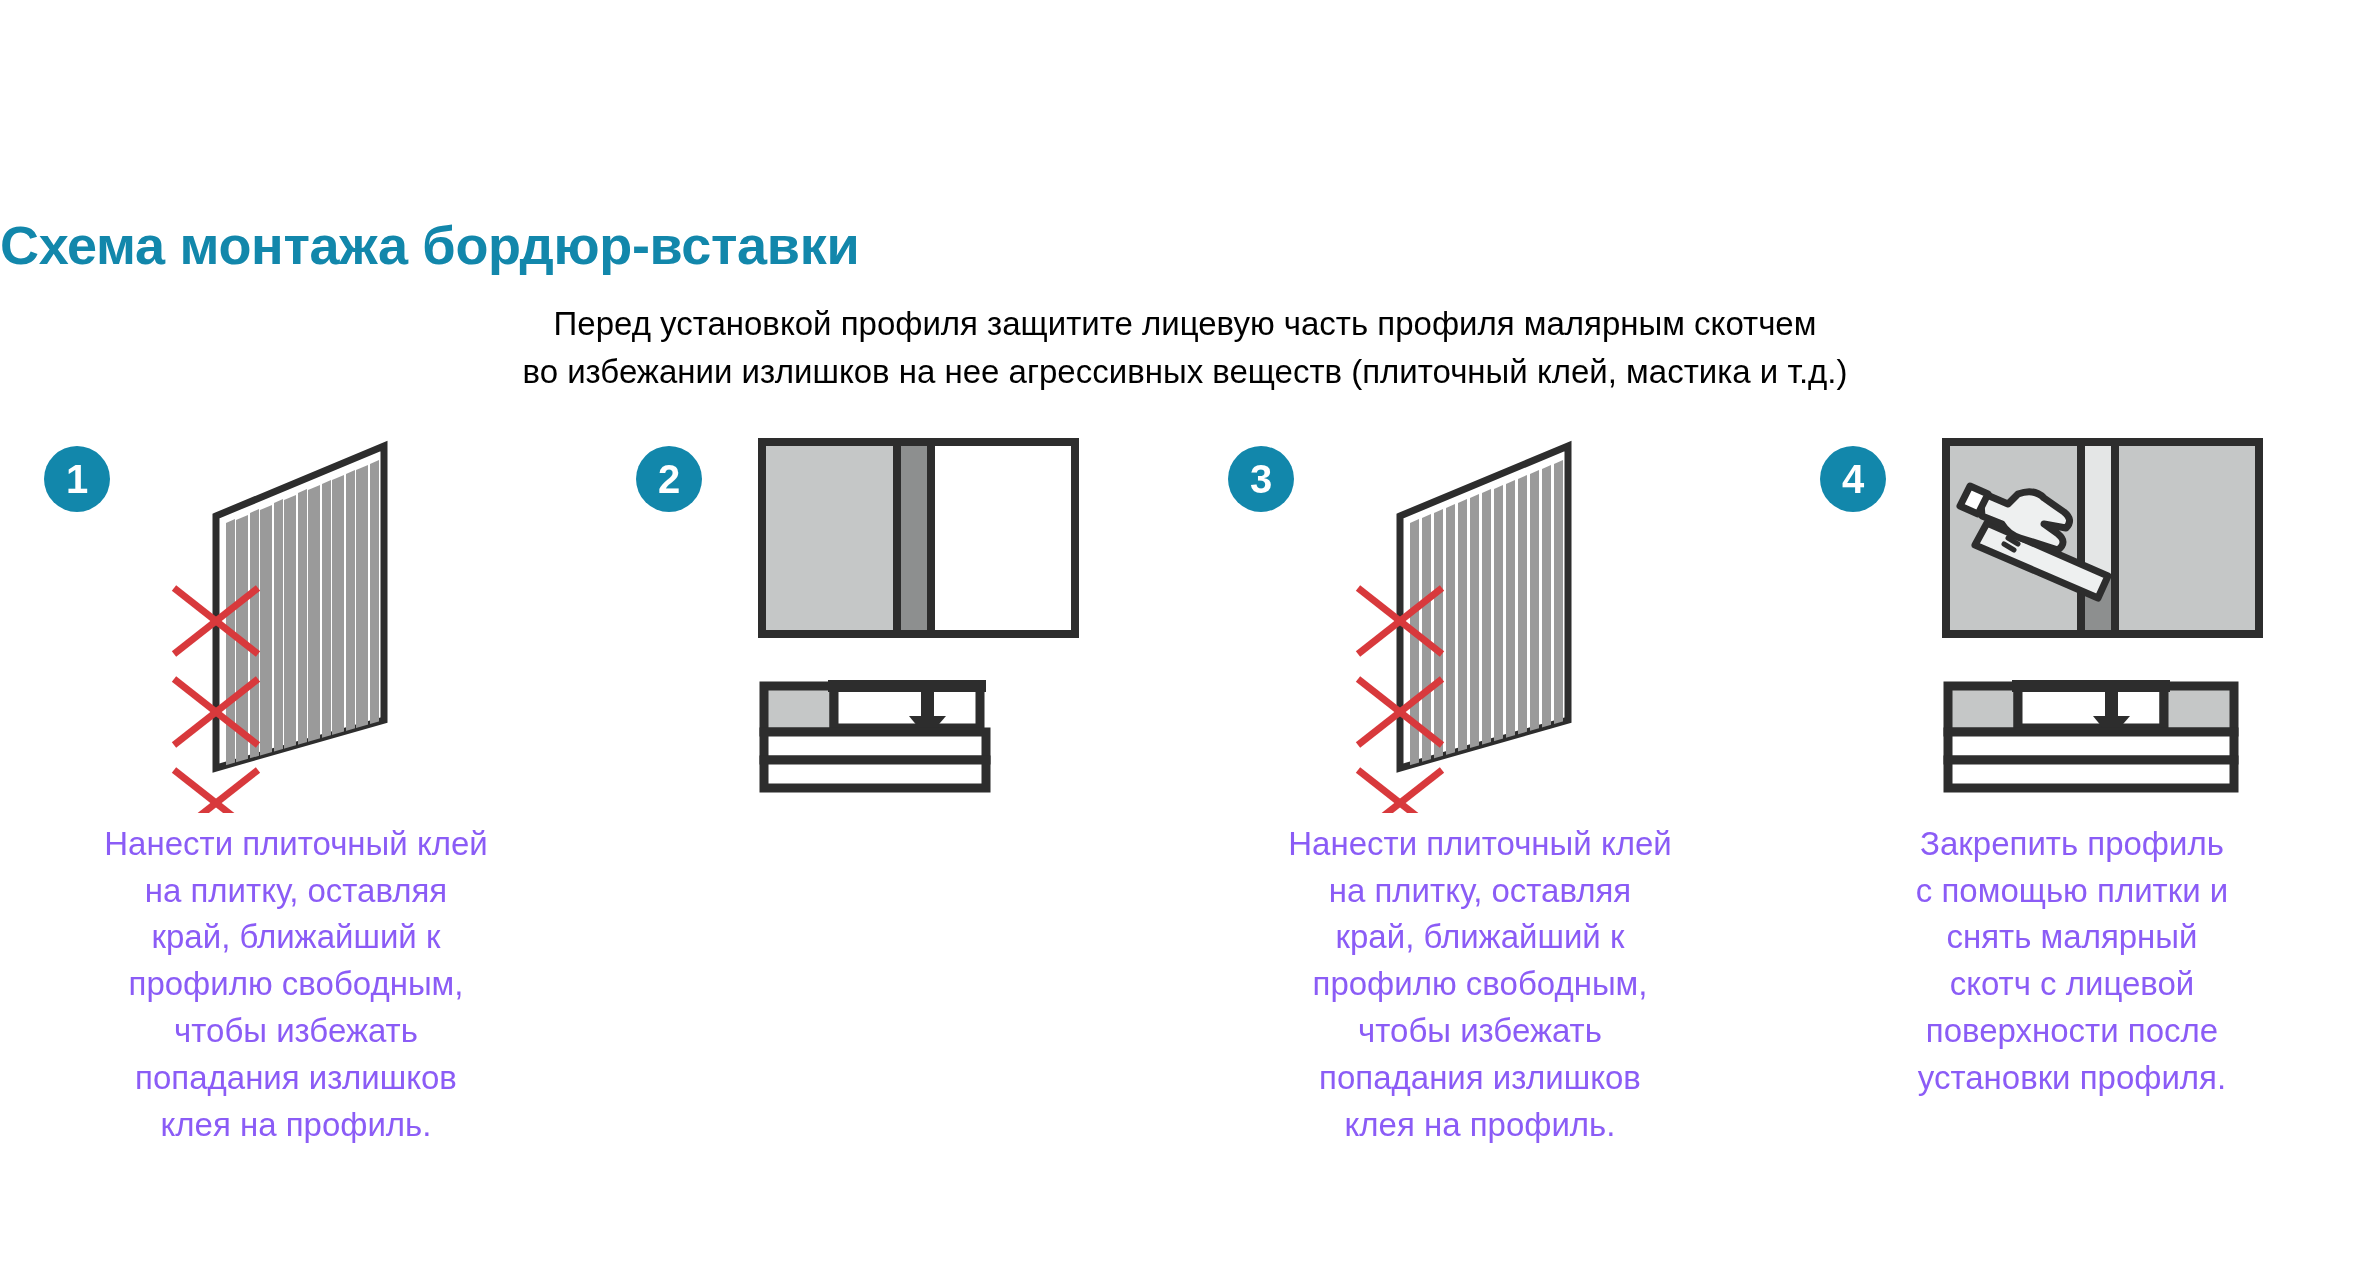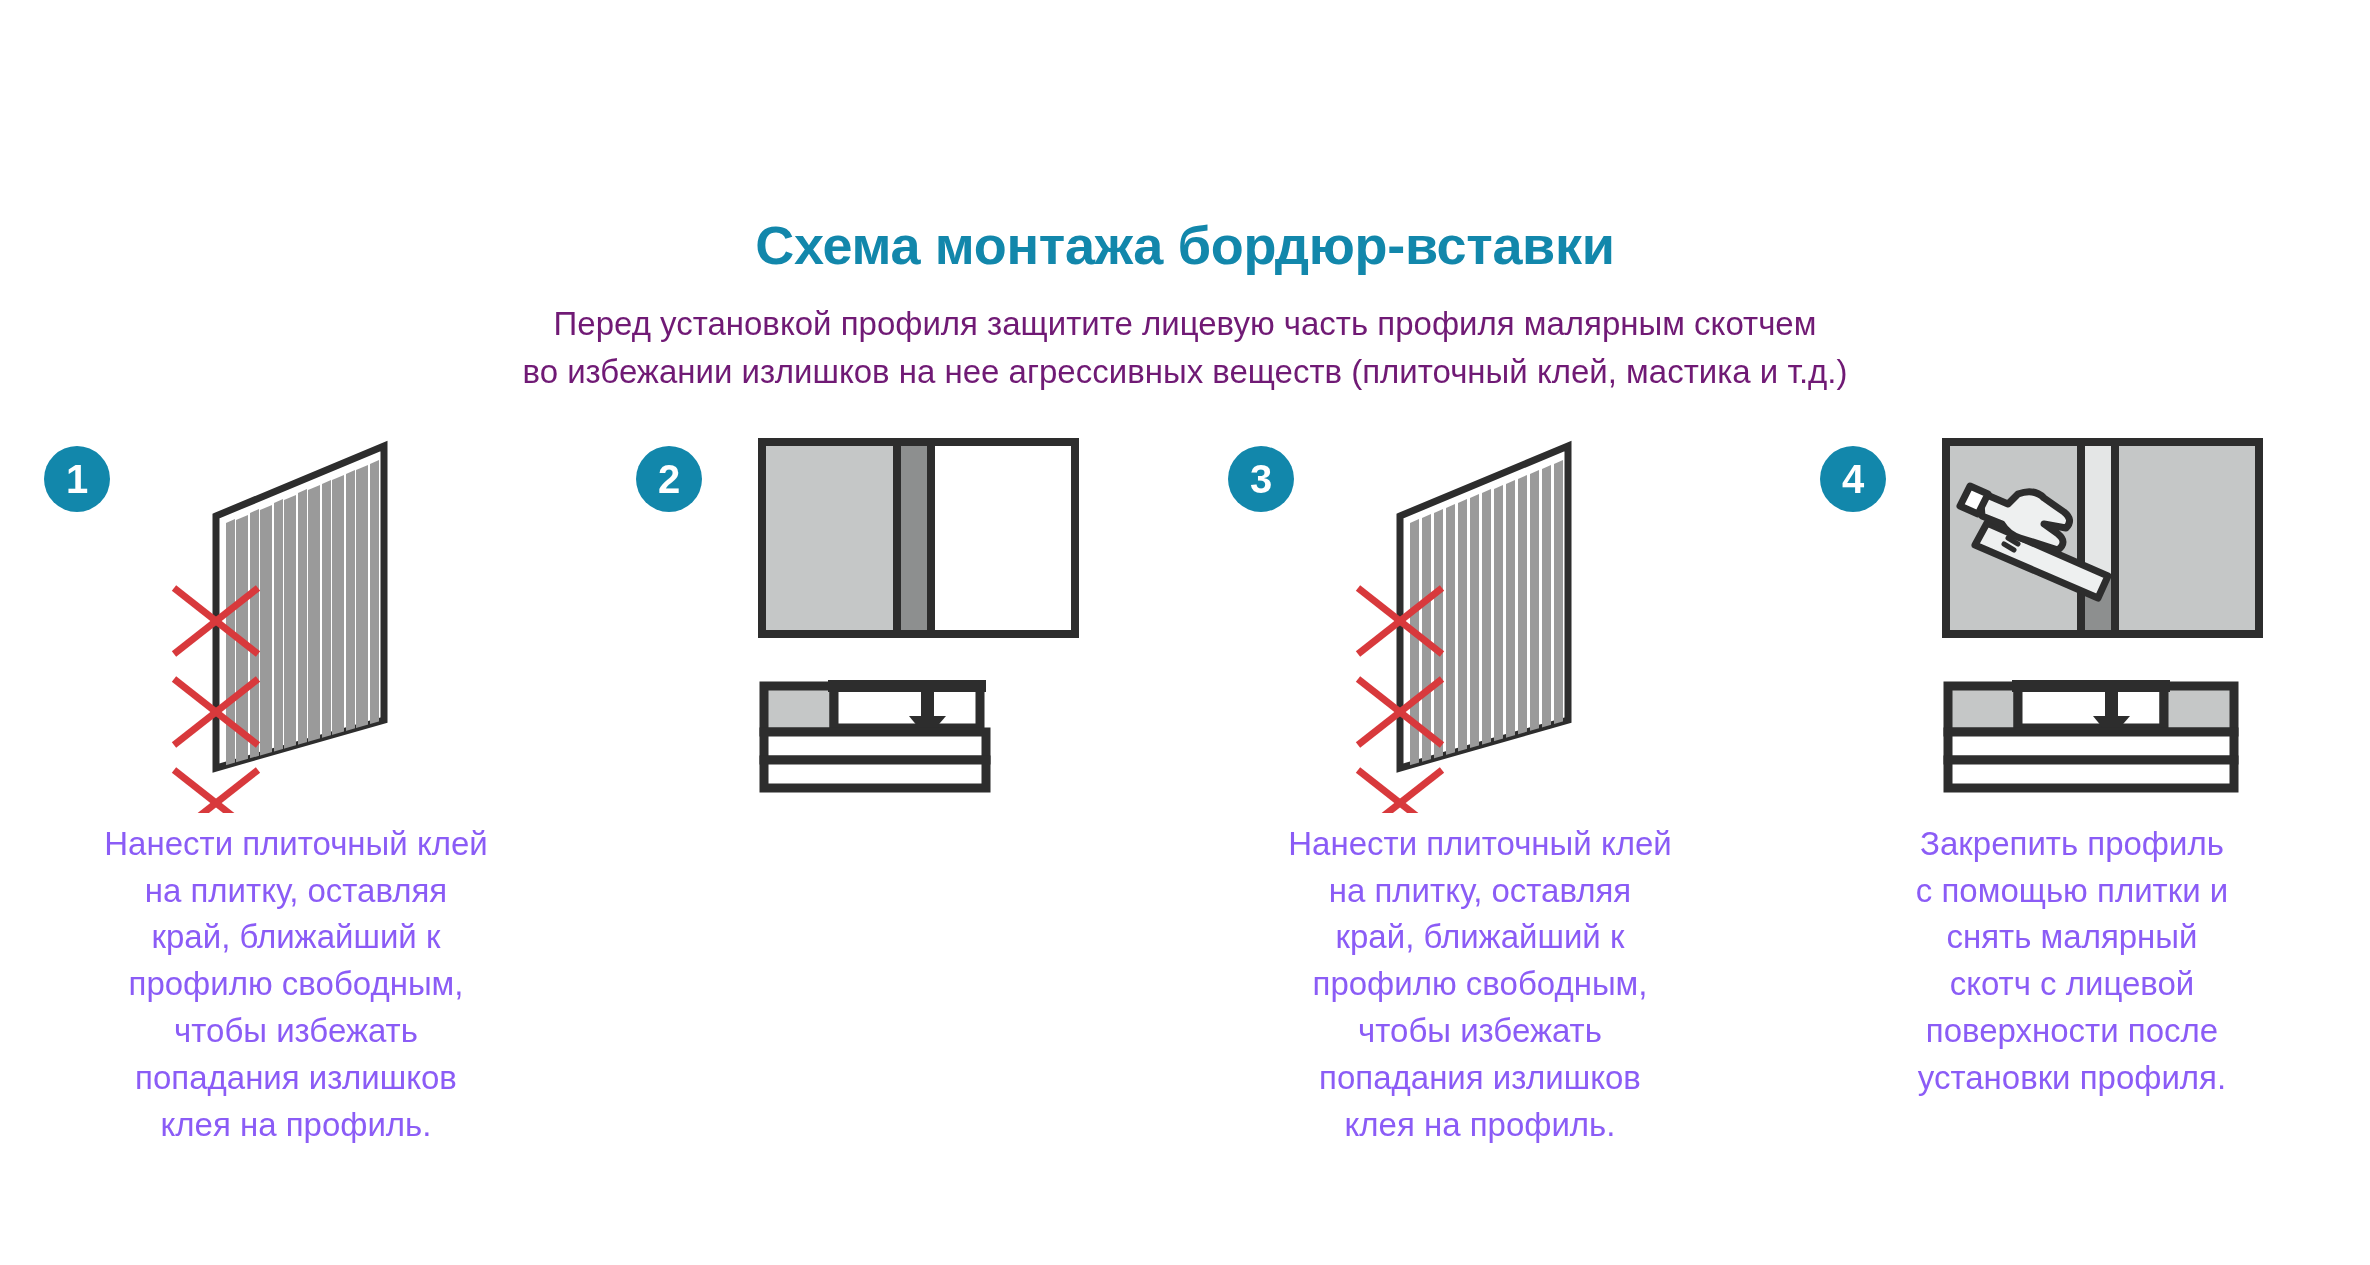--- a/index.html
+++ b/index.html
@@ -11,33 +11,32 @@
     width: 2370px;
     height: 1265px;
     font-family: "Liberation Sans", sans-serif;
     color: #3a3a3a;
     overflow: hidden;
     position: relative;
   }
 
   
   .page-title {
-    text-align: center;
     color: #1287ab;
     font-size: 54px;
     font-weight: bold;
     letter-spacing: -0.3px;
     margin: 0;
     padding-top: 218px;
     line-height: 1.0;
   }
   .subtitle {
     text-align: center;
     font-size: 33px;
-    color: #701a75;
+    color: #000000;
     line-height: 1.45;
     margin: 0;
     padding-top: 28px;
   }
   .subtitle-line { display: block; }
 
   
   .steps {
     display: flex;
     justify-content: flex-start;

